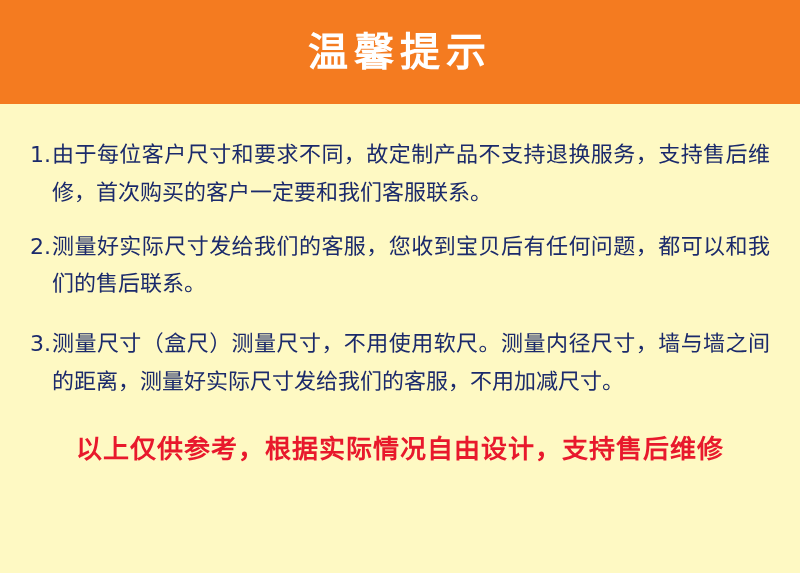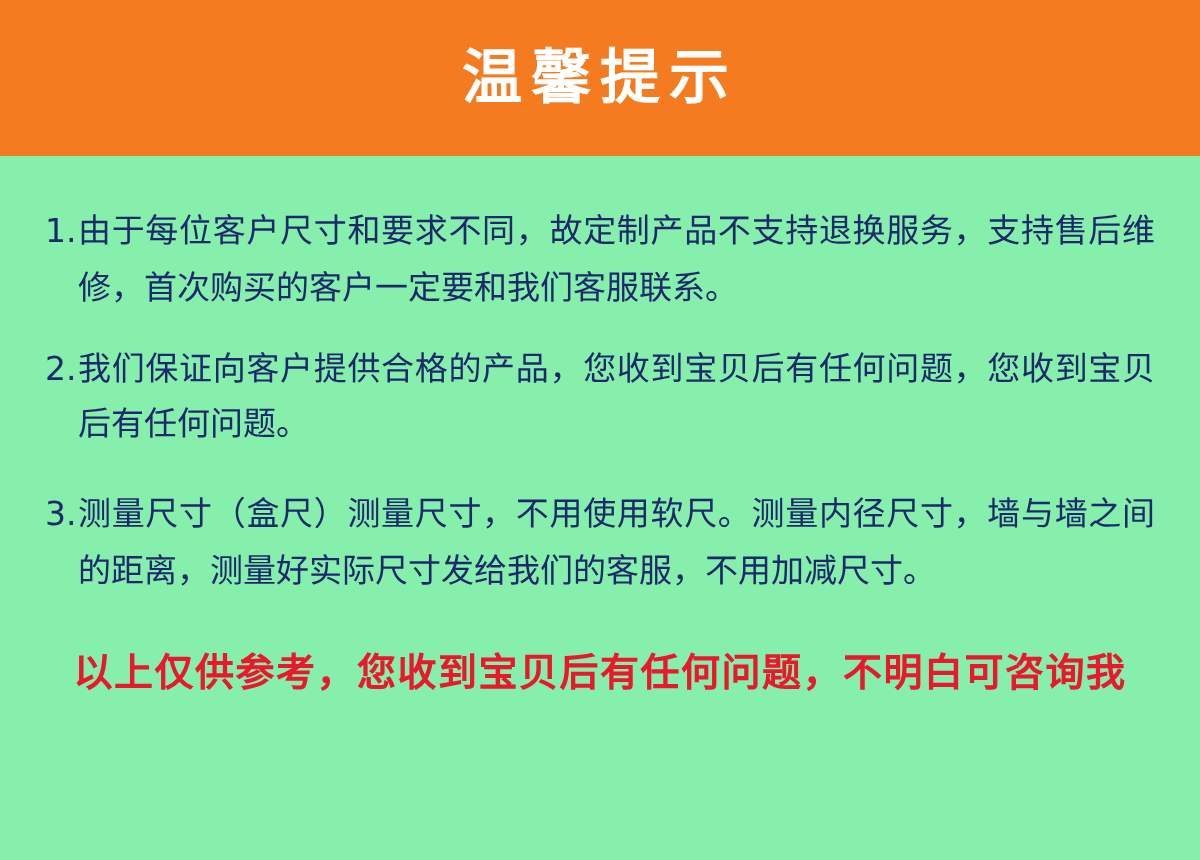--- a/index.html
+++ b/index.html
@@ -10,21 +10,21 @@
     width: 800px;
     height: 573px;
     background: #ffffff;
     font-family: "Liberation Sans", "DejaVu Sans", sans-serif;
     overflow: hidden;
   }
   .page {
     position: relative;
     width: 800px;
     height: 573px;
-    background: #86efac;
+    background: #fef9c3;
     box-sizing: border-box;
   }
   .banner {
     width: 100%;
     height: 104px;
     background: #f47b20;
     display: flex;
     align-items: center;
     justify-content: center;
     box-sizing: border-box;
@@ -84,24 +84,24 @@
 
   <div class="content">
 
     <div class="note-item">
       <span class="num">1.</span>
       <span class="txt">由于每位客户尺寸和要求不同，故定制产品不支持退换服务，支持售后维修，首次购买的客户一定要和我们客服联系。</span>
     </div>
 
     <div class="note-item">
       <span class="num">2.</span>
-      <span class="txt">我们保证向客户提供合格的产品，您收到宝贝后有任何问题，您收到宝贝后有任何问题。</span>
+      <span class="txt">测量好实际尺寸发给我们的客服，您收到宝贝后有任何问题，都可以和我们的售后联系。</span>
     </div>
 
     <div class="note-item spaced">
       <span class="num">3.</span>
       <span class="txt">测量尺寸（盒尺）测量尺寸，不用使用软尺。测量内径尺寸，墙与墙之间的距离，测量好实际尺寸发给我们的客服，不用加减尺寸。</span>
     </div>
 
-    <div class="footer-note">以上仅供参考，您收到宝贝后有任何问题，不明白可咨询我</div>
+    <div class="footer-note">以上仅供参考，根据实际情况自由设计，支持售后维修</div>
 
   </div>
 </div>
 
 </body></html>

